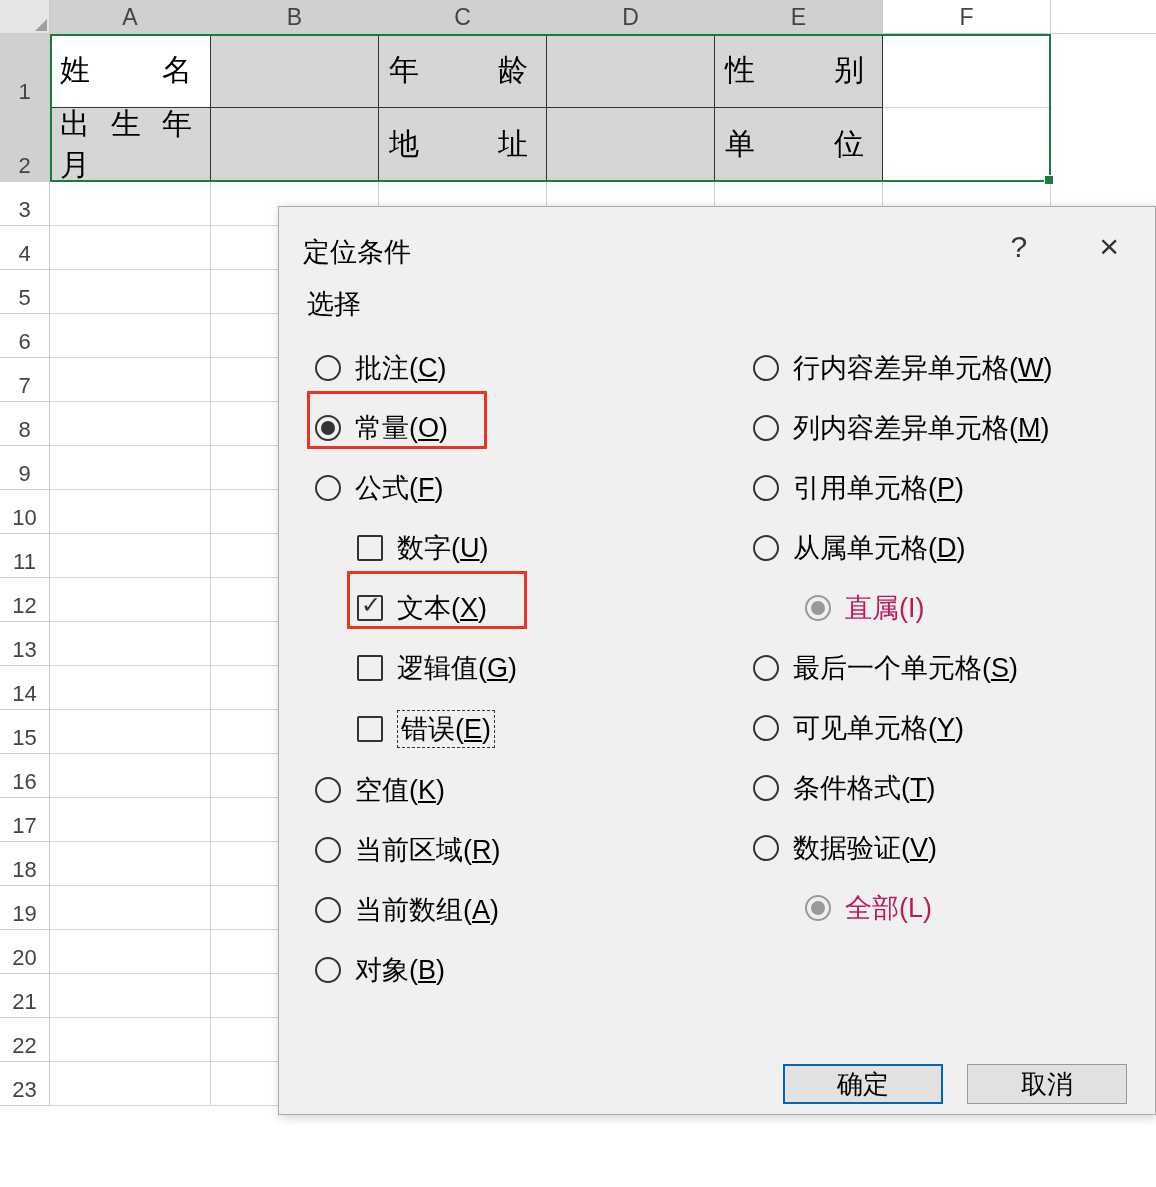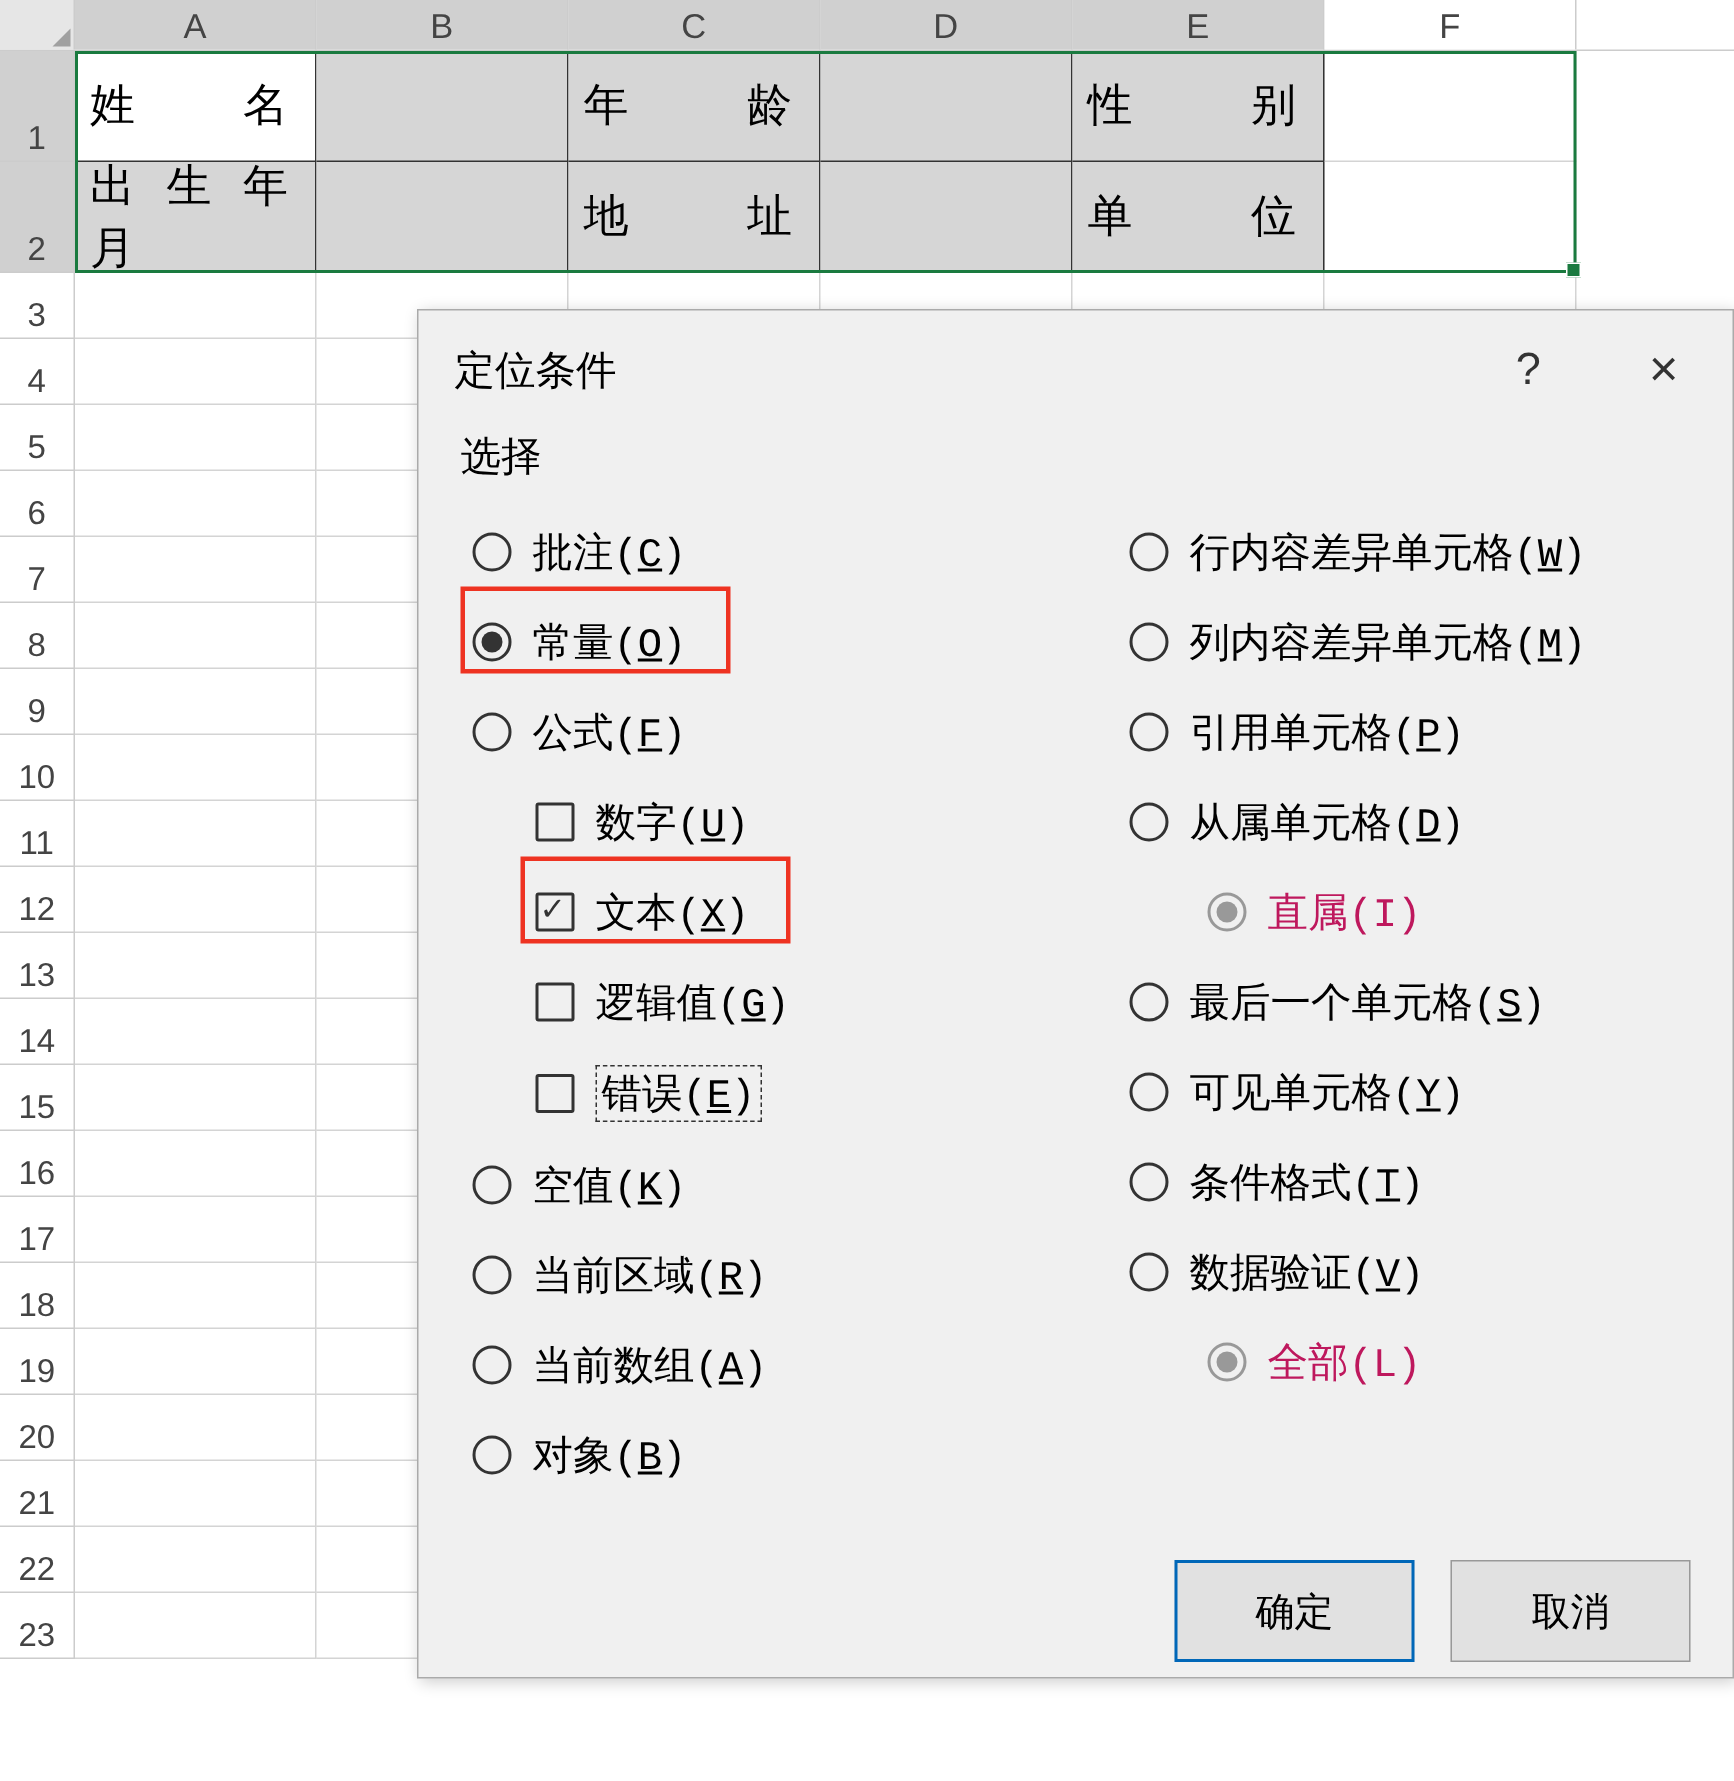--- a/index.html
+++ b/index.html
@@ -117,36 +117,35 @@
       top: 206px;
       left: 278px;
       width: 878px;
       background: #f0f0f0;
       border: 1px solid #aaa;
       box-shadow: 2px 2px 10px rgba(0,0,0,0.2);
       z-index: 10;
     }
     .dlg-title {
       display: flex;
-      align-items: center;
+      align-items: flex-end;
       justify-content: space-between;
       padding: 16px 24px 8px 24px;
       font-size: 27px;
     }
     .dlg-title-right { display: flex; align-items: center; gap: 48px; }
     .help-icon, .close-icon {
       font-size: 30px;
       color: #333;
       cursor: pointer;
       padding: 4px 12px;
     }
     .close-icon { font-size: 34px; font-weight: 300; }
     .dlg-body {
       padding: 8px 28px 22px 28px;
-      font-family: Liberation Mono, monospace;
     }
     .sel-label {
       font-size: 27px;
       margin-bottom: 16px;
     }
     .opts {
       display: flex;
       gap: 56px;
     }
     .col1, .col2 {
@@ -202,28 +201,29 @@
     .hl2 { top: 0px; left: 40px; width: 180px; height: 58px; }
     .rel { position: relative; }
     .dlg-footer {
       display: flex;
       justify-content: flex-end;
       gap: 24px;
       padding: 18px 28px 10px 28px;
     }
     .btn {
       width: 160px;
-      height: 68px;
+      height: 40px;
       background: #e1e1e1;
       border: 1px solid #999;
       font-size: 26px;
       display: flex;
       align-items: center;
       justify-content: center;
       cursor: pointer;
+      margin-top: 24px;
     }
     .btn.primary {
       border: 2px solid #0067b8;
     }
   </style>
 </head>
 <body>
 
 <div class="sheet">
   <div class="col-headers">

